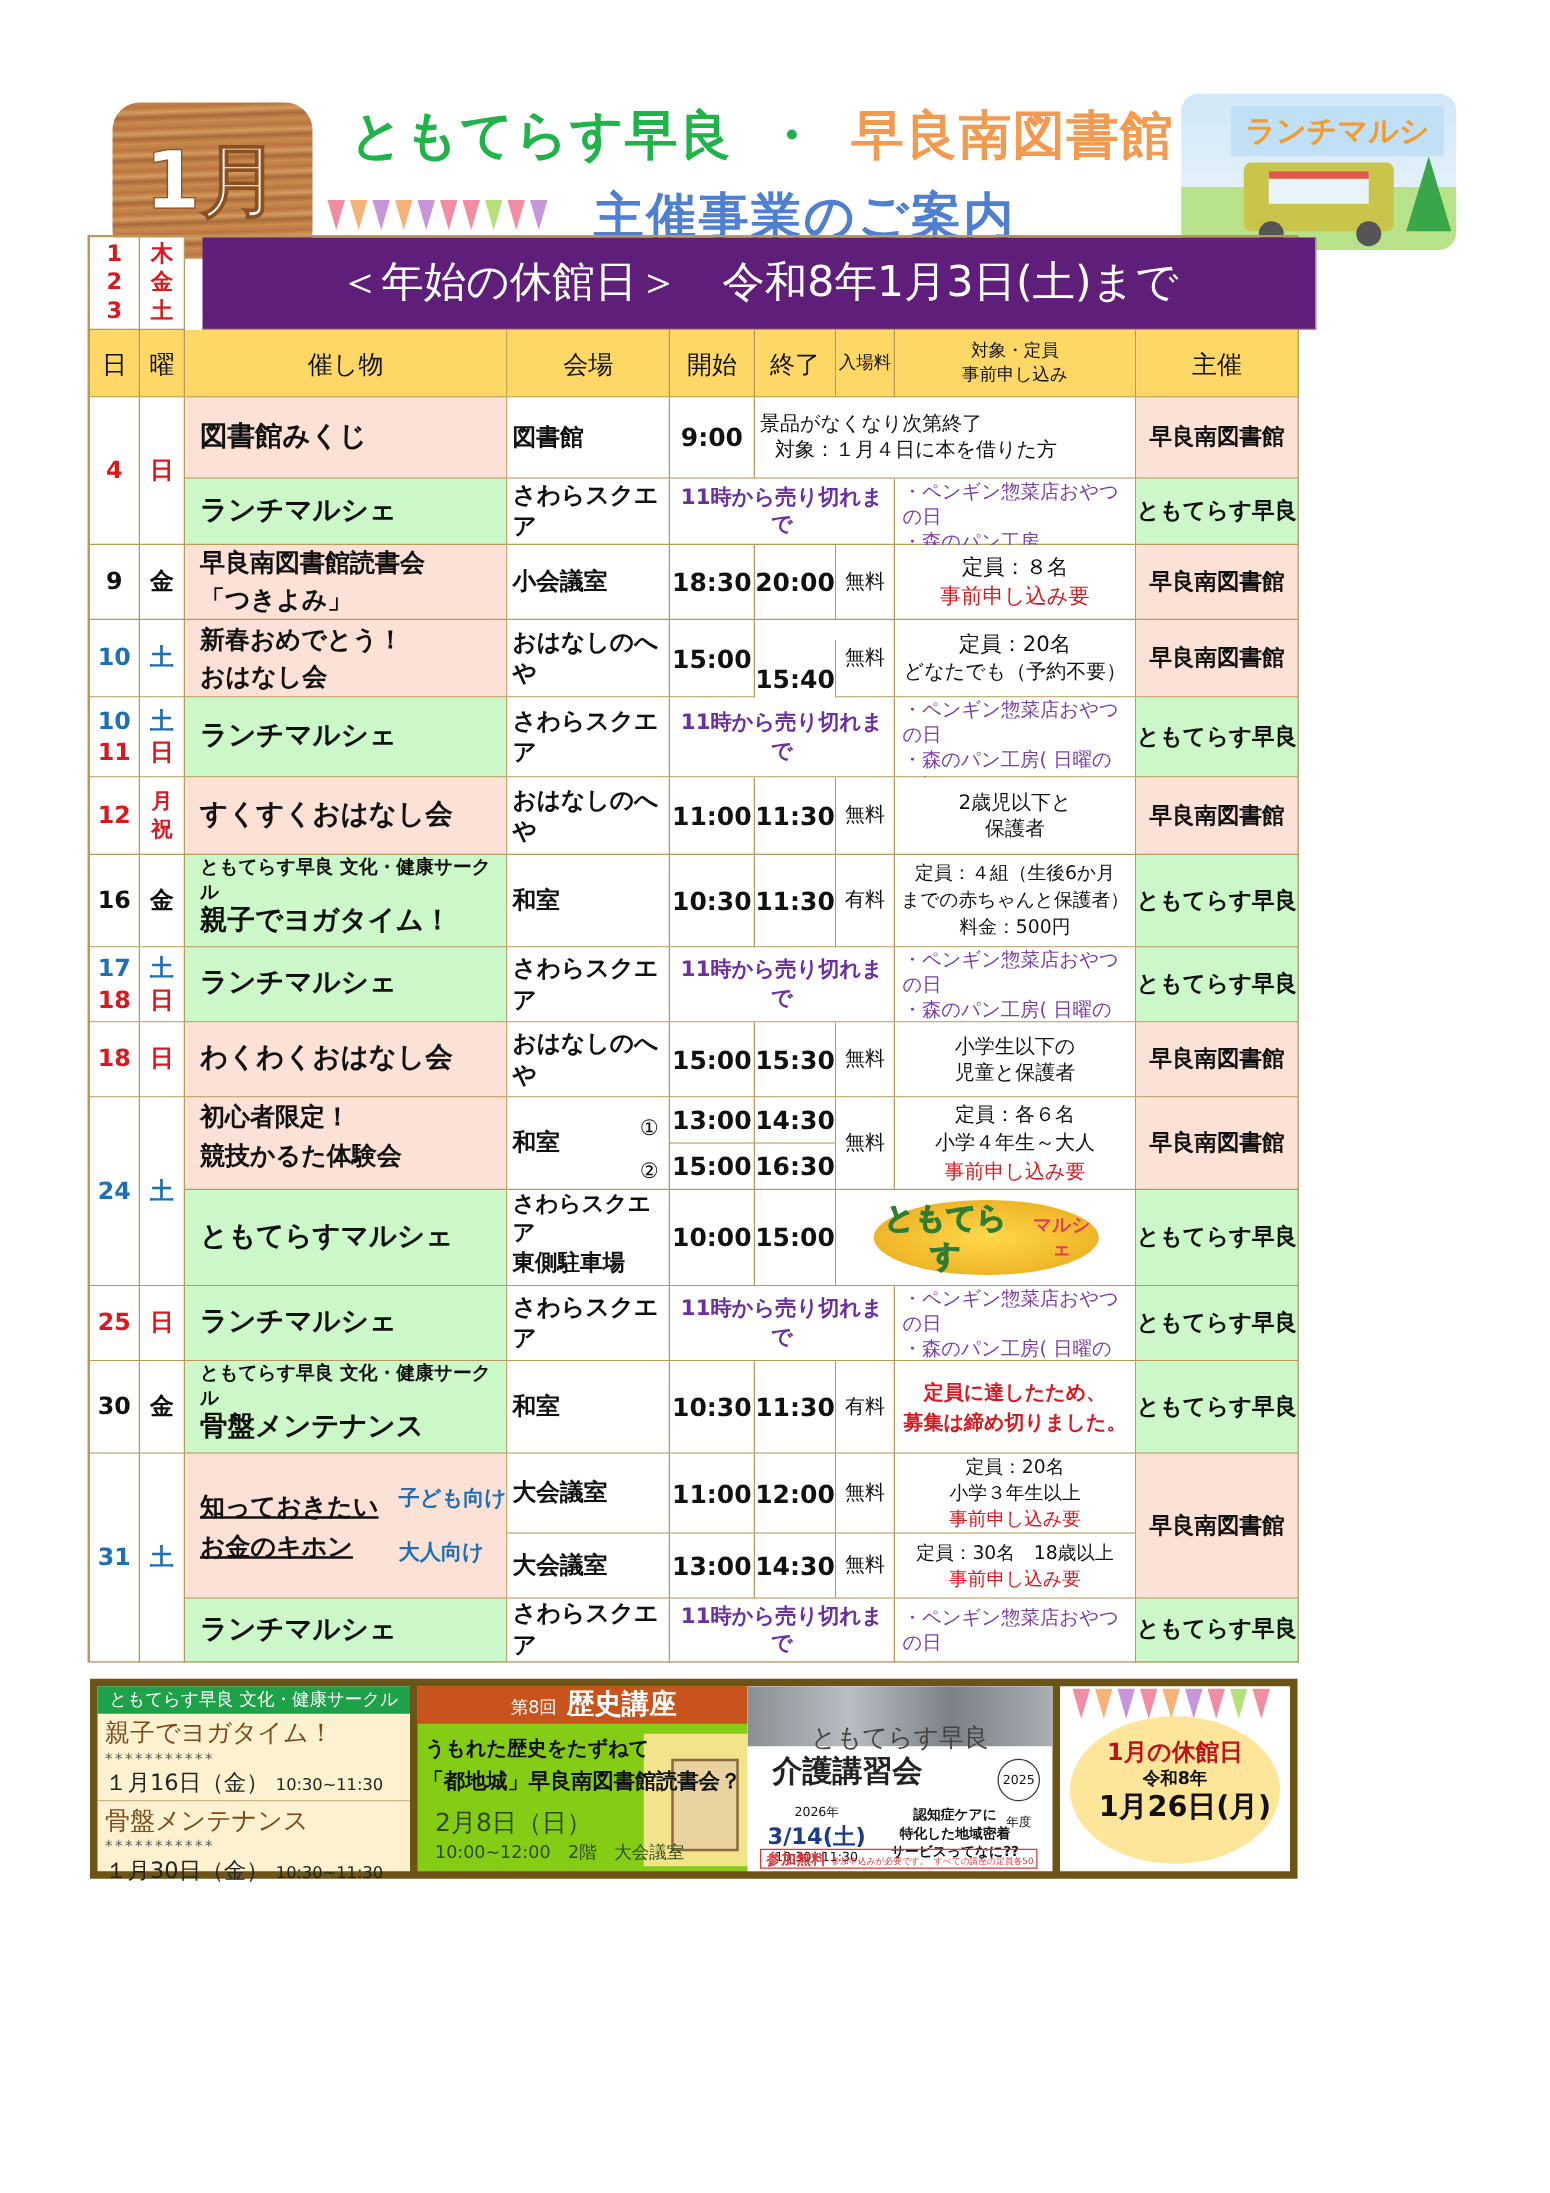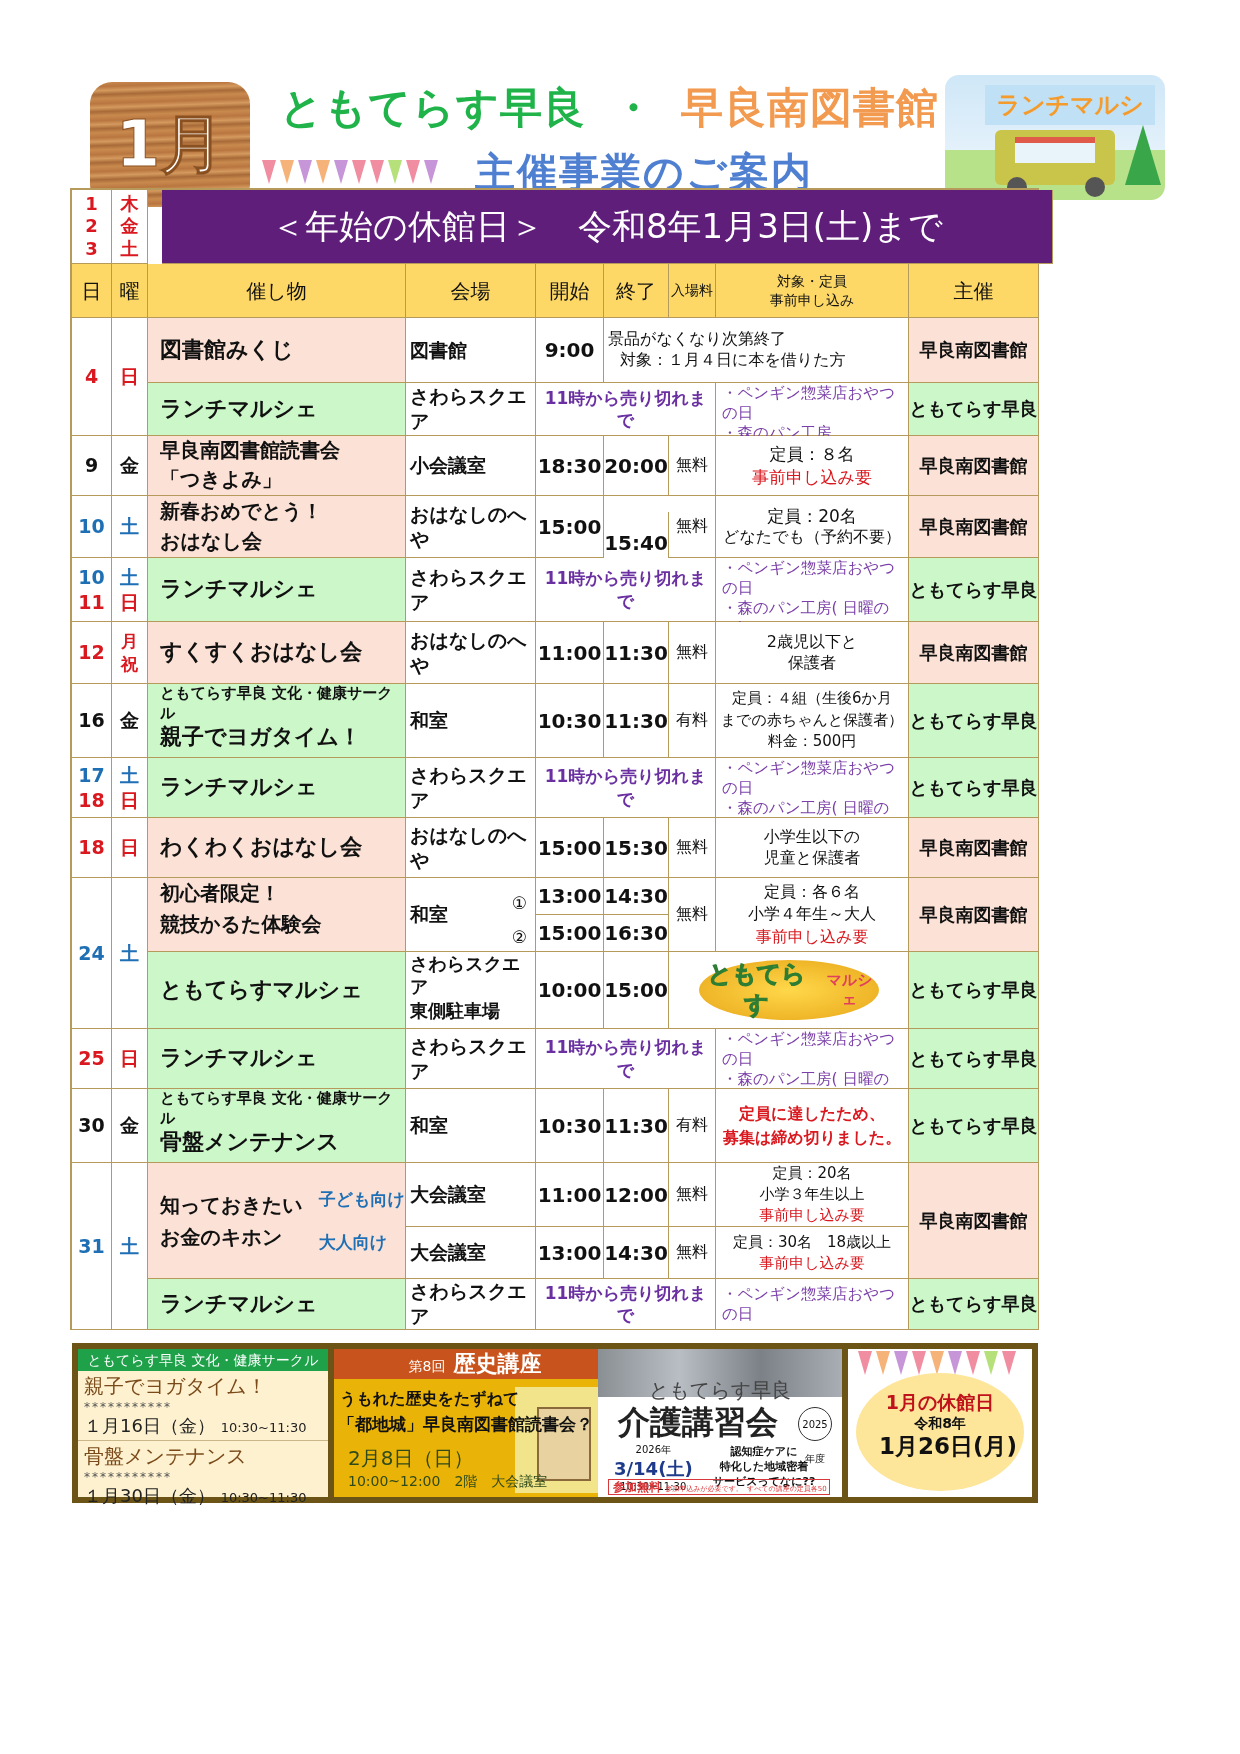--- a/index.html
+++ b/index.html
@@ -56,33 +56,33 @@
   
   .bottom { left: 72px; top: 1343px; width: 966px; height: 160px; background: #6b5416; }
   .panel { position: absolute; top: 6px; height: 148px; }
   .p1 { left: 6px; width: 250px; background: #fdf1cf; }
   .p1 .head { background: #1fa14a; color: #fff; font-size: 14px; text-align: center; height: 22px; line-height: 22px; }
   .p1 .item { padding: 2px 6px; border-bottom: 1px solid #c9b789; }
   .p1 .name { font-size: 20px; color: #7a4a1a; }
   .p1 .stars { font-size: 12px; color: #555; letter-spacing: 2px; }
   .p1 .date { font-size: 18px; color: #222; }
   .p1 .date small { font-size: 13px; }
-  .p2 { left: 262px; width: 282px; background: #eab308; }
+  .p2 { left: 262px; width: 282px; background: #84cc16; }
   .p2 .head { background: #c9531c; color: #fff; height: 30px; text-align: center; line-height: 30px; font-size: 14px; }
   .p2 .head b { font-size: 22px; margin-left: 8px; }
   .p2 .castle { position: absolute; right: 6px; top: 38px; width: 95px; height: 106px; background: #f1e48a; }
   .p2 .castle::after { content: ""; position: absolute; left: 22px; top: 20px; width: 50px; height: 70px; background: #e8d3a0; border: 2px solid #8a6a3a; }
   .p2 .l1 { position: absolute; left: 6px; top: 40px; font-size: 16px; font-weight: bold; z-index: 1; }
   .p2 .l2 { position: absolute; left: 4px; top: 64px; font-size: 17px; font-weight: bold; z-index: 1; }
   .p2 .l3 { position: absolute; left: 14px; top: 96px; font-size: 20px; color: #2e4a1a; z-index: 1; }
   .p2 .l4 { position: absolute; left: 14px; top: 124px; font-size: 14px; color: #2e4a1a; z-index: 1; }
   .p3 { left: 526px; width: 244px; background: #fff; overflow: hidden; }
   .p3 .photo { height: 48px; background: linear-gradient(90deg, #8a8f94, #b9bec4, #7c8187, #a9aeb4); }
   .p3 .t1 { position: absolute; top: 28px; width: 100%; text-align: center; font-size: 20px; color: #444; }
-  .p3 .t2 { position: absolute; top: 52px; left: 20px; font-size: 32px; font-weight: bold; color: #222; }
+  .p3 .t2 { position: absolute; top: 52px; left: 20px; font-size: 24px; font-weight: bold; color: #222; }
   .p3 .yr { position: absolute; top: 58px; right: 10px; width: 34px; height: 34px; border: 1px solid #333; border-radius: 50%; font-size: 10px; text-align: center; line-height: 34px; }
   .p3 .date { position: absolute; left: 16px; top: 94px; font-size: 10px; text-align: center; }
   .p3 .date b { display: block; font-size: 18px; color: #1e3a8a; }
   .p3 .desc { position: absolute; left: 96px; top: 96px; font-size: 11px; font-weight: bold; text-align: center; width: 140px; line-height: 1.35; }
   .p3 .free { position: absolute; left: 10px; top: 130px; width: 222px; height: 16px; border: 1.5px solid #d9383a; font-size: 12px; color: #d9383a; font-weight: bold; padding-left: 4px; line-height: 14px; }
   .p3 .free small { font-size: 7px; font-weight: normal; }
   .p4 { left: 776px; width: 184px; background: #fff; }
   .p4 .oval { position: absolute; left: 8px; top: 24px; width: 168px; height: 118px; border-radius: 50%; background: #fde59a; }
   .p4 .txt { position: absolute; left: 0; top: 42px; width: 100%; text-align: center; font-weight: bold; line-height: 1.25; }
   .p4 .t1 { font-size: 19px; color: #c0121a; }
@@ -344,21 +344,21 @@
     <div class="cell white fee" style="left:597px;top:899px;width:47px;height:74px;">有料</div>
     <div class="cell white col red bold" style="left:644px;top:899px;width:193px;height:74px;font-size:16px;line-height:1.5;">
       <span>定員に達したため、</span>
         <span>募集は締め切りました。</span>
     </div>
     <div class="cell green org" style="left:837px;top:899px;width:130px;height:74px;">ともてらす早良</div>
 
     <div class="cell white bold blue" style="left:0;top:973px;width:40px;height:167px;">31</div>
     <div class="cell white bold blue" style="left:40px;top:973px;width:36px;height:167px;">土</div>
     <div class="cell pink left" style="left:76px;top:973px;width:258px;height:116px;">
-      <div class="col event" style="display:flex;font-size:20px;line-height:1.6;">
+      <div class="col event" style="display:flex;font-size:20px;line-height:1.6;text-decoration:underline;">
           <span>知っておきたい</span>
           <span>お金のキホン</span>
         </div>
       <div class="col" style="display:flex;margin-left:16px;line-height:2.5;">
           <span class="kidtag">子ども向け</span>
           <span class="kidtag">大人向け</span>
         </div>
     </div>
     <div class="cell white left venue" style="left:334px;top:973px;width:130px;height:64px;padding-left:4px;">大会議室</div>
     <div class="cell white time" style="left:464px;top:973px;width:68px;height:64px;">11:00</div>

